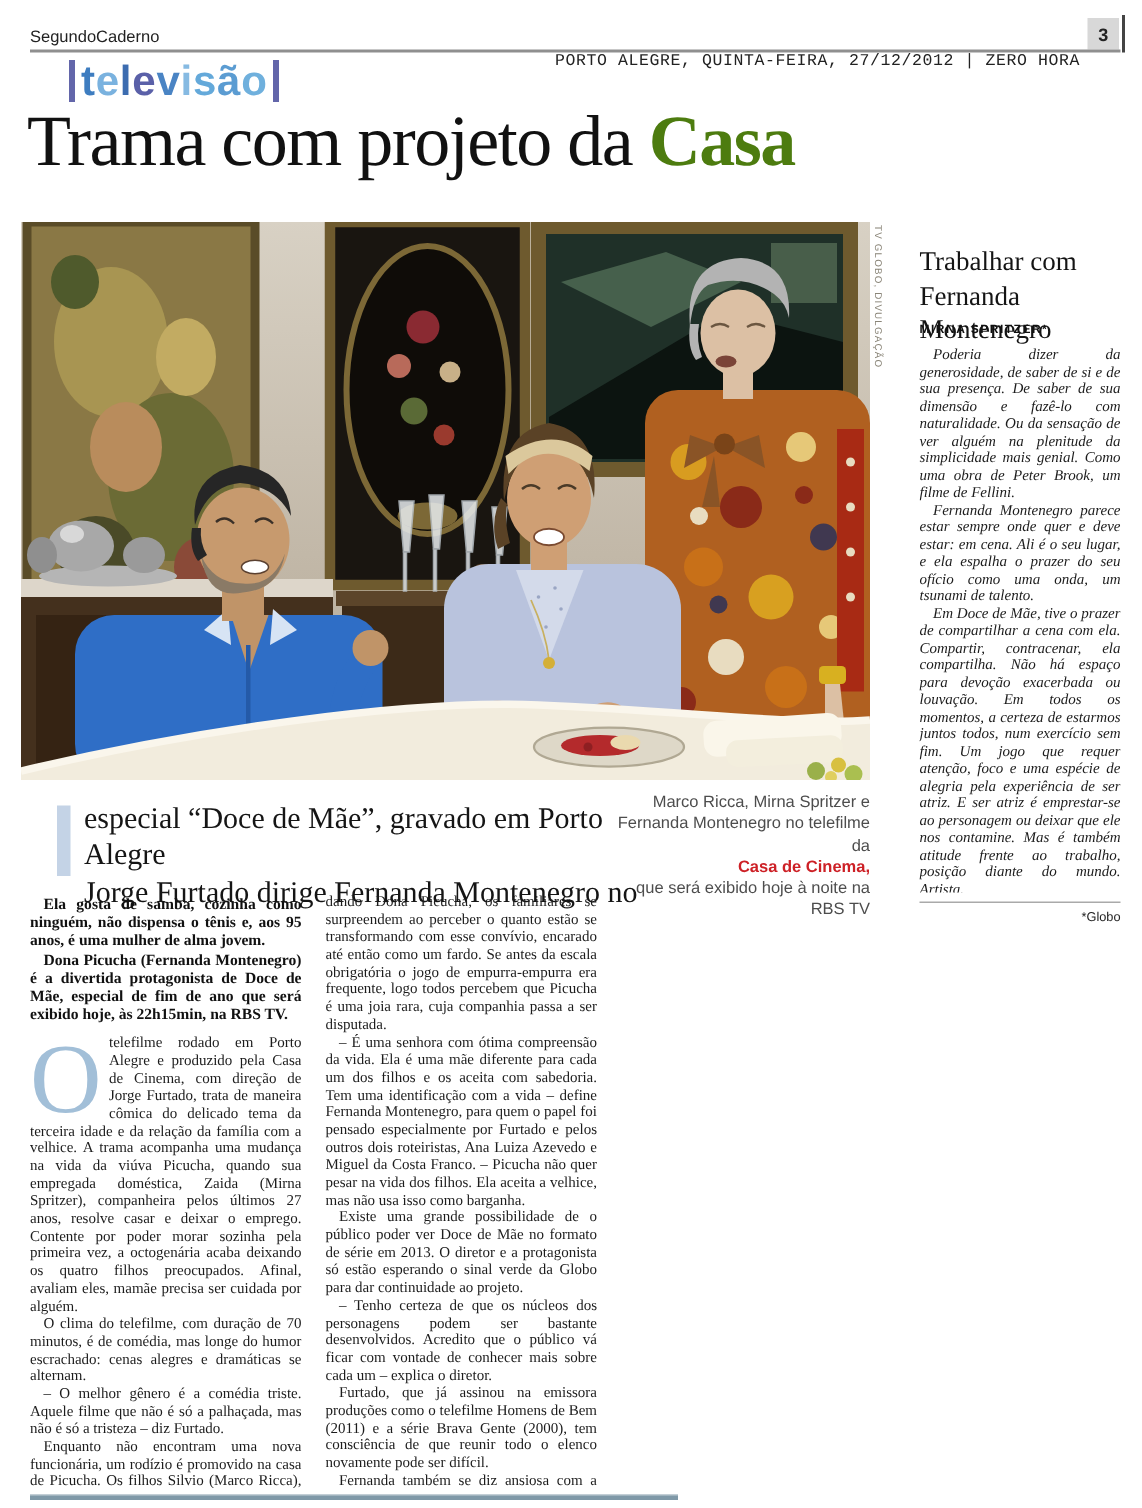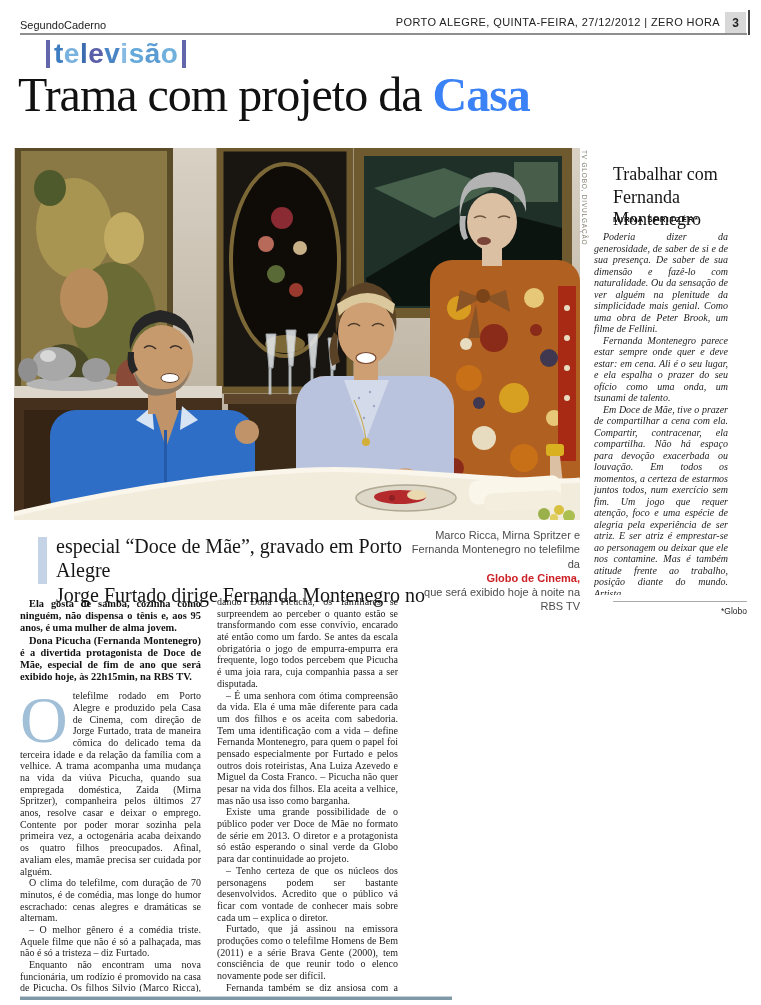--- a/index.html
+++ b/index.html
@@ -2,21 +2,21 @@
 <html><head>
 <meta charset="utf-8">
 <style>
   html,body{margin:0;padding:0;background:#ffffff;}
   #page{position:relative;width:761px;height:1005px;background:#fff;overflow:hidden;
         font-family:"Liberation Serif",serif;color:#1a1a1a;}
 
   
   .hdr-left{position:absolute;left:20px;top:19px;font-family:"Liberation Sans",sans-serif;
             font-size:11px;color:#222;}
-  .hdr-right{position:absolute;right:41px;top:16px;font-family:Liberation Sans, sans-serif;
+  .hdr-right{position:absolute;right:41px;top:35px;font-family:Liberation Mono, monospace;
              font-size:11px;letter-spacing:.4px;color:#222;text-align:right;}
   .pagenum{position:absolute;left:725px;top:12px;width:21px;height:21px;background:#d8d8d8;
            font-family:"Liberation Sans",sans-serif;font-size:12px;font-weight:bold;color:#222;
            display:flex;align-items:center;justify-content:center;}
   .pagenum-bar{position:absolute;left:748px;top:10px;width:2px;height:25px;background:#444;}
   .hdr-rule{position:absolute;left:20px;top:33px;width:727px;height:2px;background:#8f8f8f;}
 
   
   .kicker{position:absolute;left:42px;top:38px;font-family:"Liberation Sans",sans-serif;
           font-size:28px;font-weight:bold;letter-spacing:0.5px;display:flex;align-items:center;}
@@ -52,21 +52,21 @@
   .col p.lead{font-weight:bold;font-size:10.4px;color:#111;}
   .col p.lead:first-child{margin-top:2px;}
   .col p.dc{text-indent:0;margin-top:7px;}
   .dropcap{float:left;font-size:66px;line-height:54px;padding:3px 5px 0 0;color:#a2bfd8;}
   .bottom-rule{position:absolute;left:20px;top:996px;width:432px;height:3px;background:#7f99a8;border-top:1px solid #c3cfd6;}
 
   
   .sb-title{position:absolute;left:613px;top:143px;width:140px;font-size:18px;line-height:1.25;color:#141414;margin-top:20px;}
   .sb-byline{position:absolute;left:613px;top:215px;font-family:"Liberation Sans",sans-serif;
              font-size:8px;font-weight:bold;letter-spacing:1px;color:#111;}
-  .sb-body{position:absolute;left:594px;top:231px;width:134px;height:364px;overflow:hidden;
+  .sb-body{position:absolute;left:613px;top:231px;width:134px;height:364px;overflow:hidden;
            font-size:10px;line-height:1.15;font-style:italic;text-align:justify;color:#1c1c1c;}
   .sb-body p{margin:0;text-indent:9px;}
   .sb-rule{position:absolute;left:613px;top:601px;width:134px;height:1px;background:#aaa;}
   .sb-foot{position:absolute;left:613px;top:606px;width:134px;text-align:right;
            font-family:"Liberation Sans",sans-serif;font-size:8.5px;color:#222;}
 </style>
 </head>
 <body>
 
 <div id="page">
@@ -76,21 +76,21 @@
   <div class="pagenum">3</div>
   <div class="pagenum-bar"></div>
   <div class="hdr-rule"></div>
 
   <div class="kicker">
     <span class="kicker-bar" style="background: rgb(99, 102, 170);"></span>
     <span><span style="color: rgb(62, 125, 192);">t</span><span style="color: rgb(122, 178, 223);">e</span><span style="color: rgb(60, 108, 176);">l</span><span style="color: rgb(90, 96, 168);">e</span><span style="color: rgb(74, 132, 196);">v</span><span style="color: rgb(134, 186, 226);">i</span><span style="color: rgb(100, 169, 218);">s</span><span style="color: rgb(91, 156, 210);">ã</span><span style="color: rgb(111, 176, 221);">o</span></span>
     <span class="kicker-bar" style="background: rgb(99, 102, 170);"></span>
   </div>
 
-  <div class="headline"><span>Trama com projeto da </span><span class="accent" style="color: #3b82f6;">Casa</span></div>
+  <div class="headline"><span>Trama com projeto da </span><span class="accent" style="color: #4d7c0f;">Casa</span></div>
 
   <div class="photo">
     <svg width="566" height="372" viewBox="0 0 566 372">
       <defs>
         <linearGradient id="wall" x1="0" y1="0" x2="0" y2="1">
           <stop offset="0" stop-color="#d8d1c4"></stop>
             <stop offset="1" stop-color="#b3a795"></stop>
         </linearGradient>
       </defs>
       <rect x="0" y="0" width="566" height="372" fill="url(#wall)"></rect>
@@ -253,21 +253,21 @@
           <circle cx="545" cy="362" r="5" fill="#d8c040"></circle>
         <circle cx="555" cy="368" r="6" fill="#aabf50"></circle>
           <circle cx="540" cy="370" r="4" fill="#e0cf60"></circle>
       </g>
     </svg>
   </div>
   <div class="photo-credit">TV GLOBO, DIVULGAÇÃO</div>
 
   <div class="caption">
     <span>Marco Ricca, Mirna Spritzer e Fernanda Montenegro no telefilme da</span>
-    <span class="red" style="color: rgb(205, 32, 38);">Globo de Cinema,</span>
+    <span class="red" style="color: rgb(205, 32, 38);">Casa de Cinema,</span>
     <span>que será exibido hoje à noite na RBS TV</span>
   </div>
 
   <div class="subhead-bar"></div>
   <div class="subhead">
     <div>especial “Doce de Mãe”, gravado em Porto Alegre</div>
     <div>Jorge Furtado dirige Fernanda Montenegro no</div>
   </div>
 
   <div class="cols">

